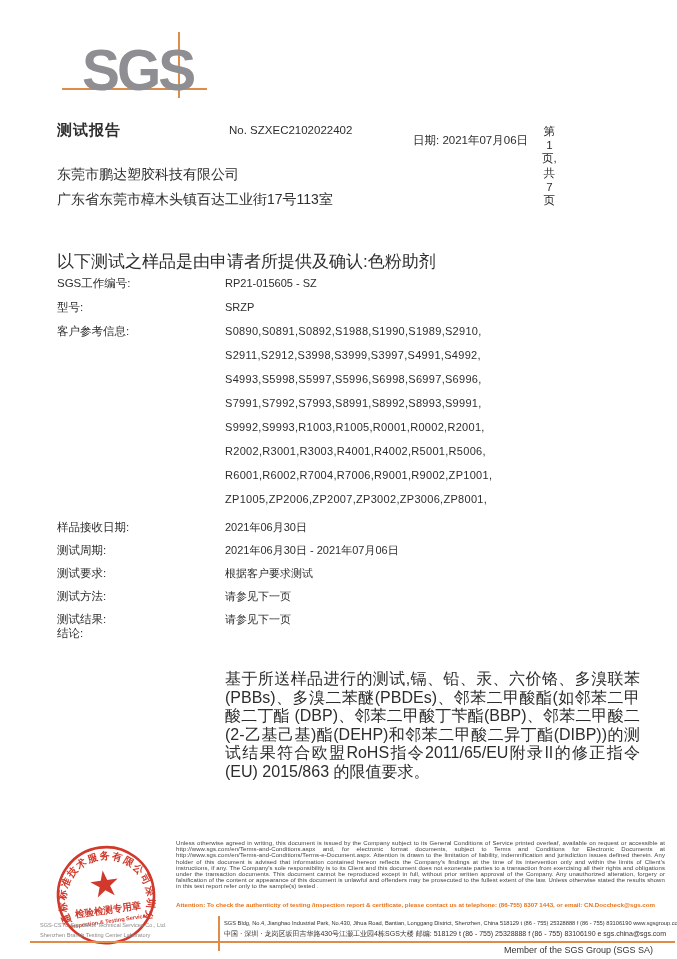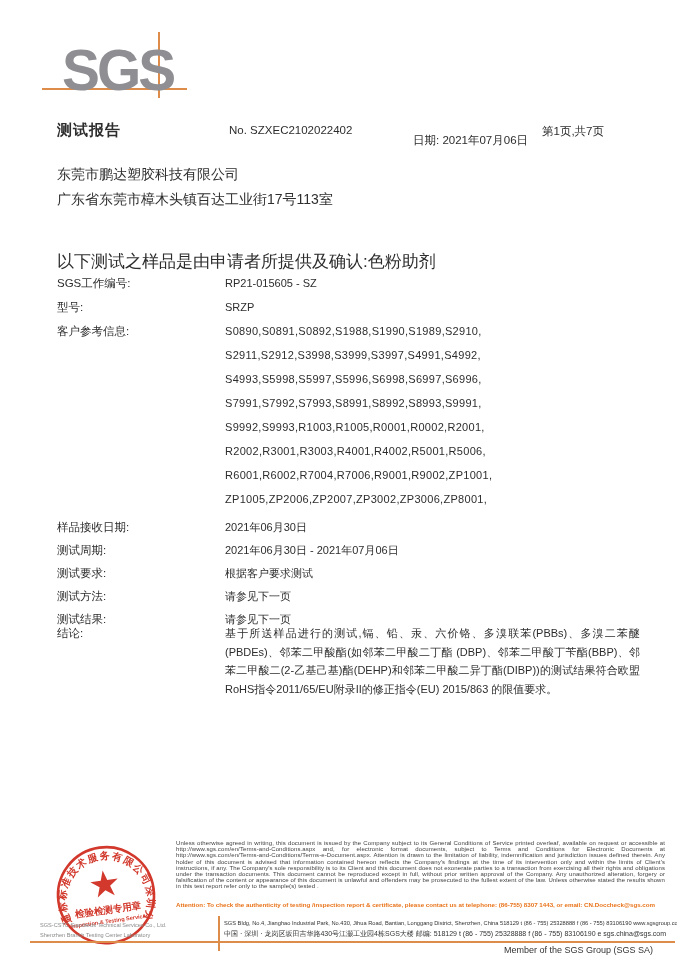--- a/index.html
+++ b/index.html
@@ -1,27 +1,27 @@
 <!DOCTYPE html>
 <html><head>
 <meta charset="utf-8">
 <style>
   * { margin:0; padding:0; box-sizing:border-box; }
   html,body { background:#ffffff; }
   body { font-family:"Liberation Sans","DejaVu Sans",sans-serif; color:#2d2d2d; }
   .page { position:relative; width:677px; height:959px; background:#fff; overflow:hidden; margin:0 auto; }
 
   
-  .logo-wrap { position:absolute; left:42px; top:30px; width:160px; height:80px; }
+  .logo-wrap { position:absolute; left:62px; top:30px; width:160px; height:80px; }
   .logo-text { position:absolute; left:20px; top:6px; font-size:58px; font-weight:700;
                color:#8f8f93; letter-spacing:-3px; transform:scaleX(0.98); transform-origin:left; }
   .logo-hline { position:absolute; left:0; top:58px; width:145px; height:2px; background:#dd8c4a; }
   .logo-vline { position:absolute; left:116px; top:2px; width:2px; height:66px; background:#dd8c4a; }
 
-  .title-row { position:absolute; left:0; top:121px; width:677px; height:22px; }
+  .title-row { position:absolute; left:0; top:121px; width:545px; height:22px; }
   .doc-title { position:absolute; left:57px; top:0; font-size:15px; font-weight:700; letter-spacing:1px; }
   .doc-no    { position:absolute; left:229px; top:3px; font-size:11.5px; }
   .doc-date  { position:absolute; left:413px; top:12px; font-size:11.5px; }
   .doc-page  { position:absolute; left:542px; top:3px; font-size:11.5px;text-align:center; }
 
   
   .applicant { position:absolute; left:57px; top:162px; width:560px; font-size:14px; line-height:25px; }
 
   .sample-note { position:absolute; left:57px; top:250px; width:560px; font-size:17px; }
 
@@ -30,21 +30,21 @@
   .row { display:flex; align-items:flex-start; }
   .row .lab { width:168px; flex:0 0 168px; font-size:11.5px; line-height:24px; }
   .row .val { flex:1; font-size:11px; line-height:24px; }
   .codes .code-line { line-height:24px; letter-spacing:0.3px; }
 
   .info-b { position:absolute; left:57px; top:516px; width:585px; }
   .info-b .row .lab, .info-b .row .val { line-height:23px; }
 
   .info-c { position:absolute; left:57px; top:624px; width:585px; }
   .info-c .lab { width:168px; flex:0 0 168px; font-size:11.5px; line-height:18.5px; }
-  .info-c .val { flex:1; width:415px; max-width:415px; font-size:11px; line-height:18.5px; text-align:justify; }
+  .info-c .val { flex:1; width:415px; max-width:415px; font-size:16px; line-height:18.5px; text-align:justify;margin-top:46px; }
 
   
   .stamp { position:absolute; left:44px; top:838px; width:126px; height:114px; transform:rotate(-8deg); }
   .sub-company { position:absolute; left:40px; top:920px; width:180px; font-size:5.6px; line-height:10px; color:#8a8a8a; }
   .foot-vline { position:absolute; left:218px; top:916px; width:2px; height:35px; background:#dd8c4a; z-index:3; }
   .legal { position:absolute; left:176px; top:840px; width:489px; font-size:6px; line-height:6.2px;
            color:#3f3f3f; text-align:justify; letter-spacing:0.1px; }
   .attention { position:absolute; left:176px; top:901px; width:489px; font-size:6.2px; line-height:7px;
                font-weight:700; color:#e8731a; }
   .addr { position:absolute; left:224px; top:918px; width:441px; }

